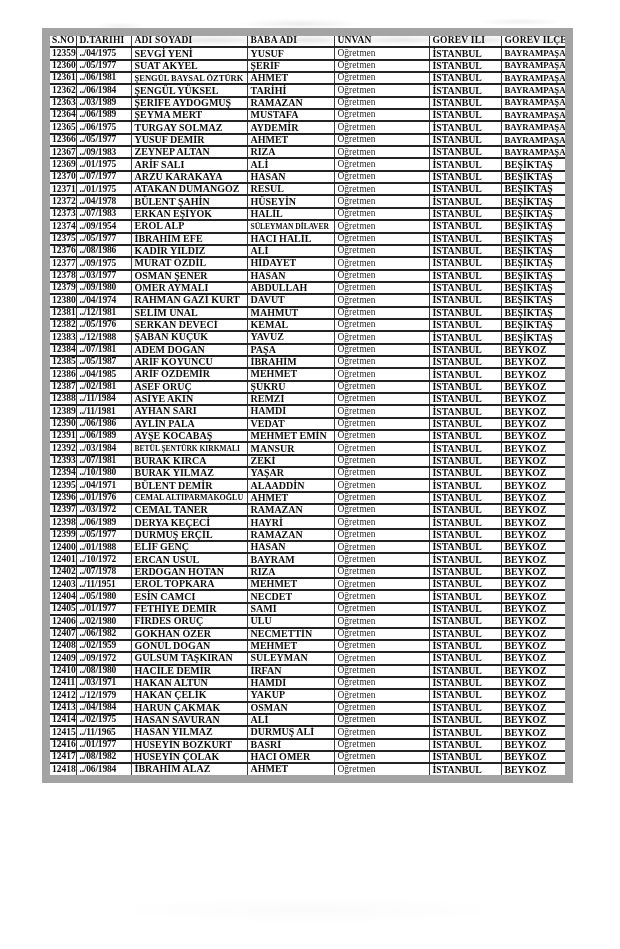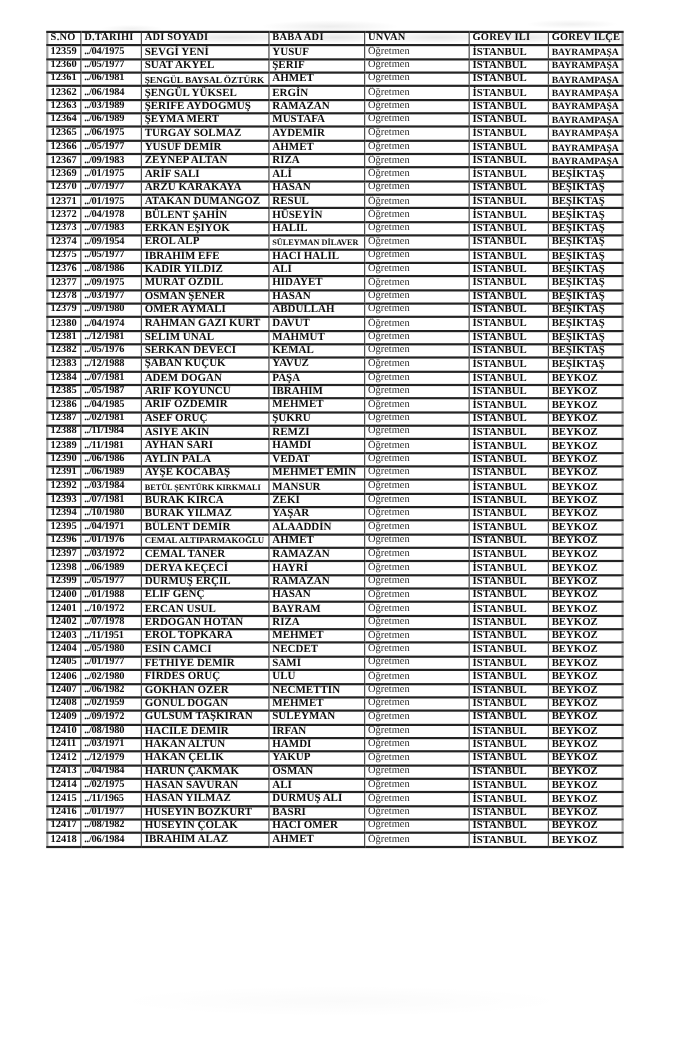--- a/index.html
+++ b/index.html
@@ -41,21 +41,21 @@
     padding:0 2px 0 3px;
     height:10.35px;
     overflow:hidden;
     white-space:nowrap;
     font-weight:bold;
     font-size:10px;
     line-height:1;
     text-align:left;
     vertical-align:middle;
   }
-  table{border:2px solid #a3a3a3;}
+  table{border:8px solid #a3a3a3;}
   th{
     font-size:9.5px;
     letter-spacing:0.2px;
     background-image:radial-gradient(ellipse 80% 70% at 70% 40%, rgba(0,0,0,0.10), transparent 75%);
   }
   th.c0{background-image:none;padding-left:2px;}
   th.c1{background-image:radial-gradient(ellipse 60% 60% at 40% 50%, rgba(0,0,0,0.05), transparent 75%);}
   td.c0{font-size:9.5px;padding-left:2px;}
   td.c1{font-size:9.5px;letter-spacing:-0.2px;}
   td.c4{font-weight:normal;font-size:9.5px;color:#2b2b2b;}
@@ -112,21 +112,21 @@
         <td class="c2" style="font-size: 8.5px;">ŞENGÜL BAYSAL ÖZTÜRK</td>
         <td class="c3">AHMET</td>
         <td class="c4">Öğretmen</td>
         <td class="c5">İSTANBUL</td>
         <td class="c6" style="font-size: 8.8px;">BAYRAMPAŞA</td>
       </tr>
       <tr>
         <td class="c0">12362</td>
         <td class="c1">../06/1984</td>
         <td class="c2">ŞENGÜL YÜKSEL</td>
-        <td class="c3">ERGİN</td>
+        <td class="c3">TARİHİ</td>
         <td class="c4">Öğretmen</td>
         <td class="c5">İSTANBUL</td>
         <td class="c6" style="font-size: 8.8px;">BAYRAMPAŞA</td>
       </tr>
       <tr>
         <td class="c0">12363</td>
         <td class="c1">../03/1989</td>
         <td class="c2">ŞERİFE AYDOĞMUŞ</td>
         <td class="c3">RAMAZAN</td>
         <td class="c4">Öğretmen</td>

